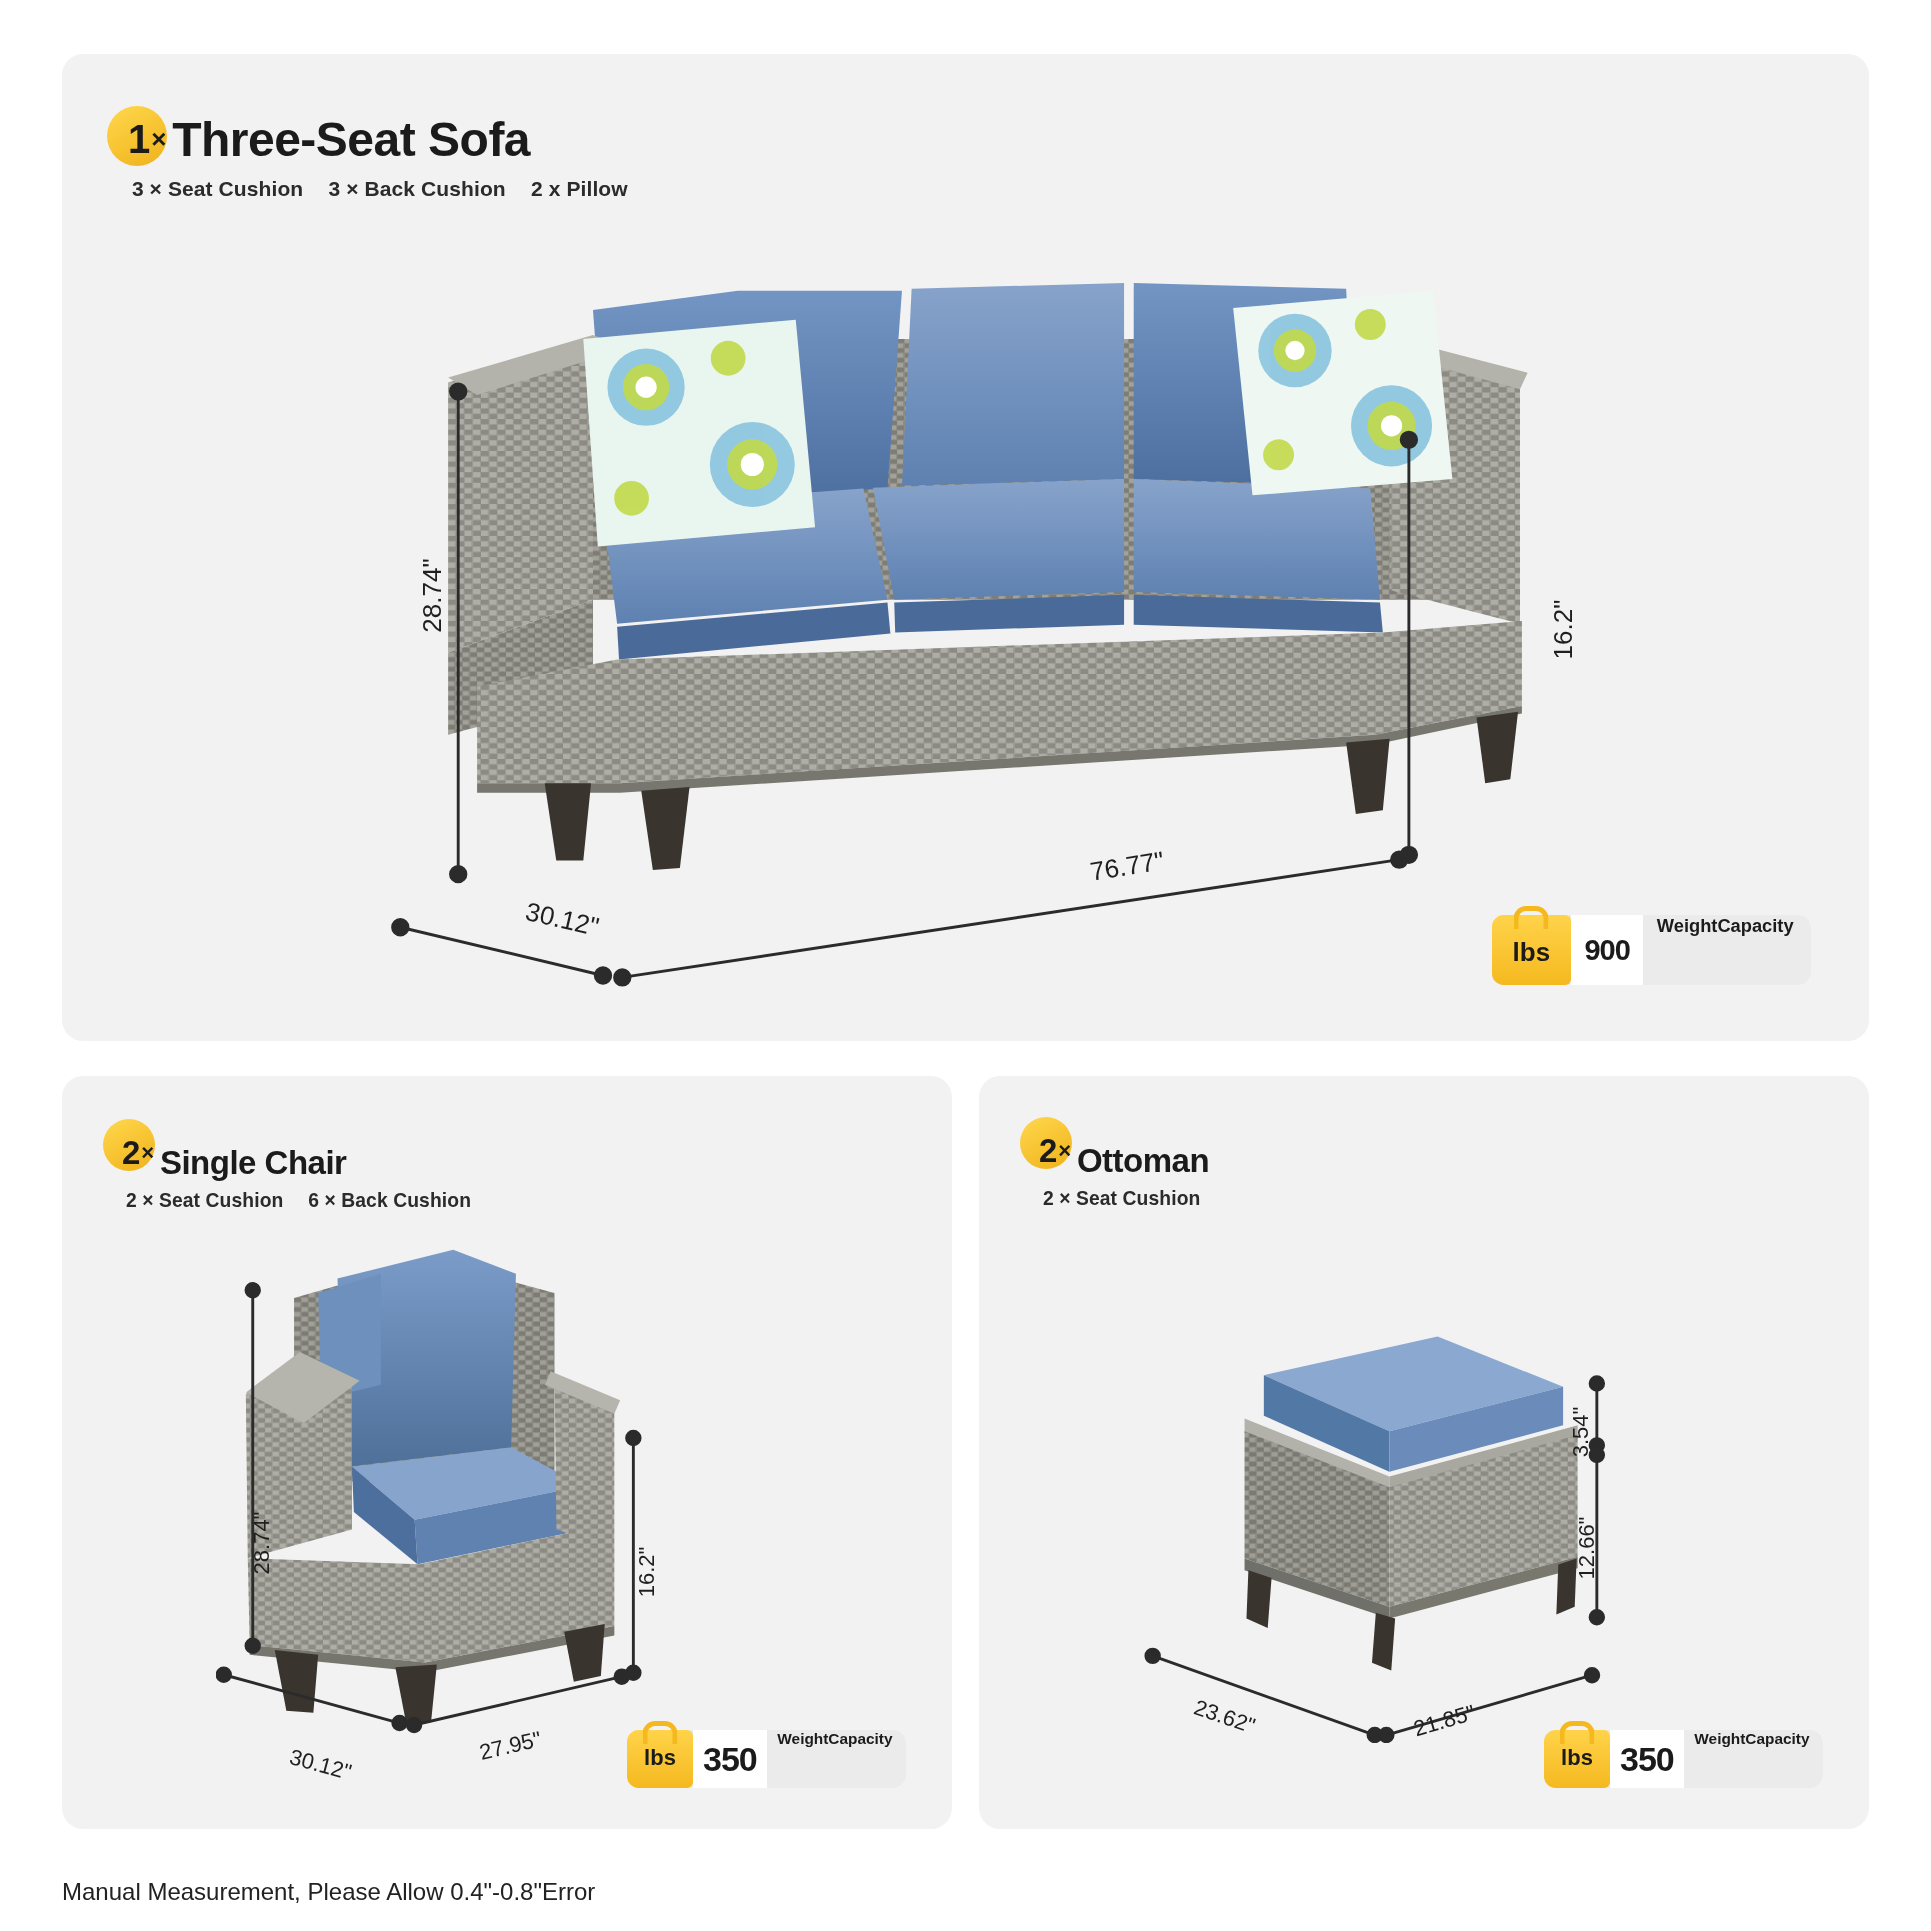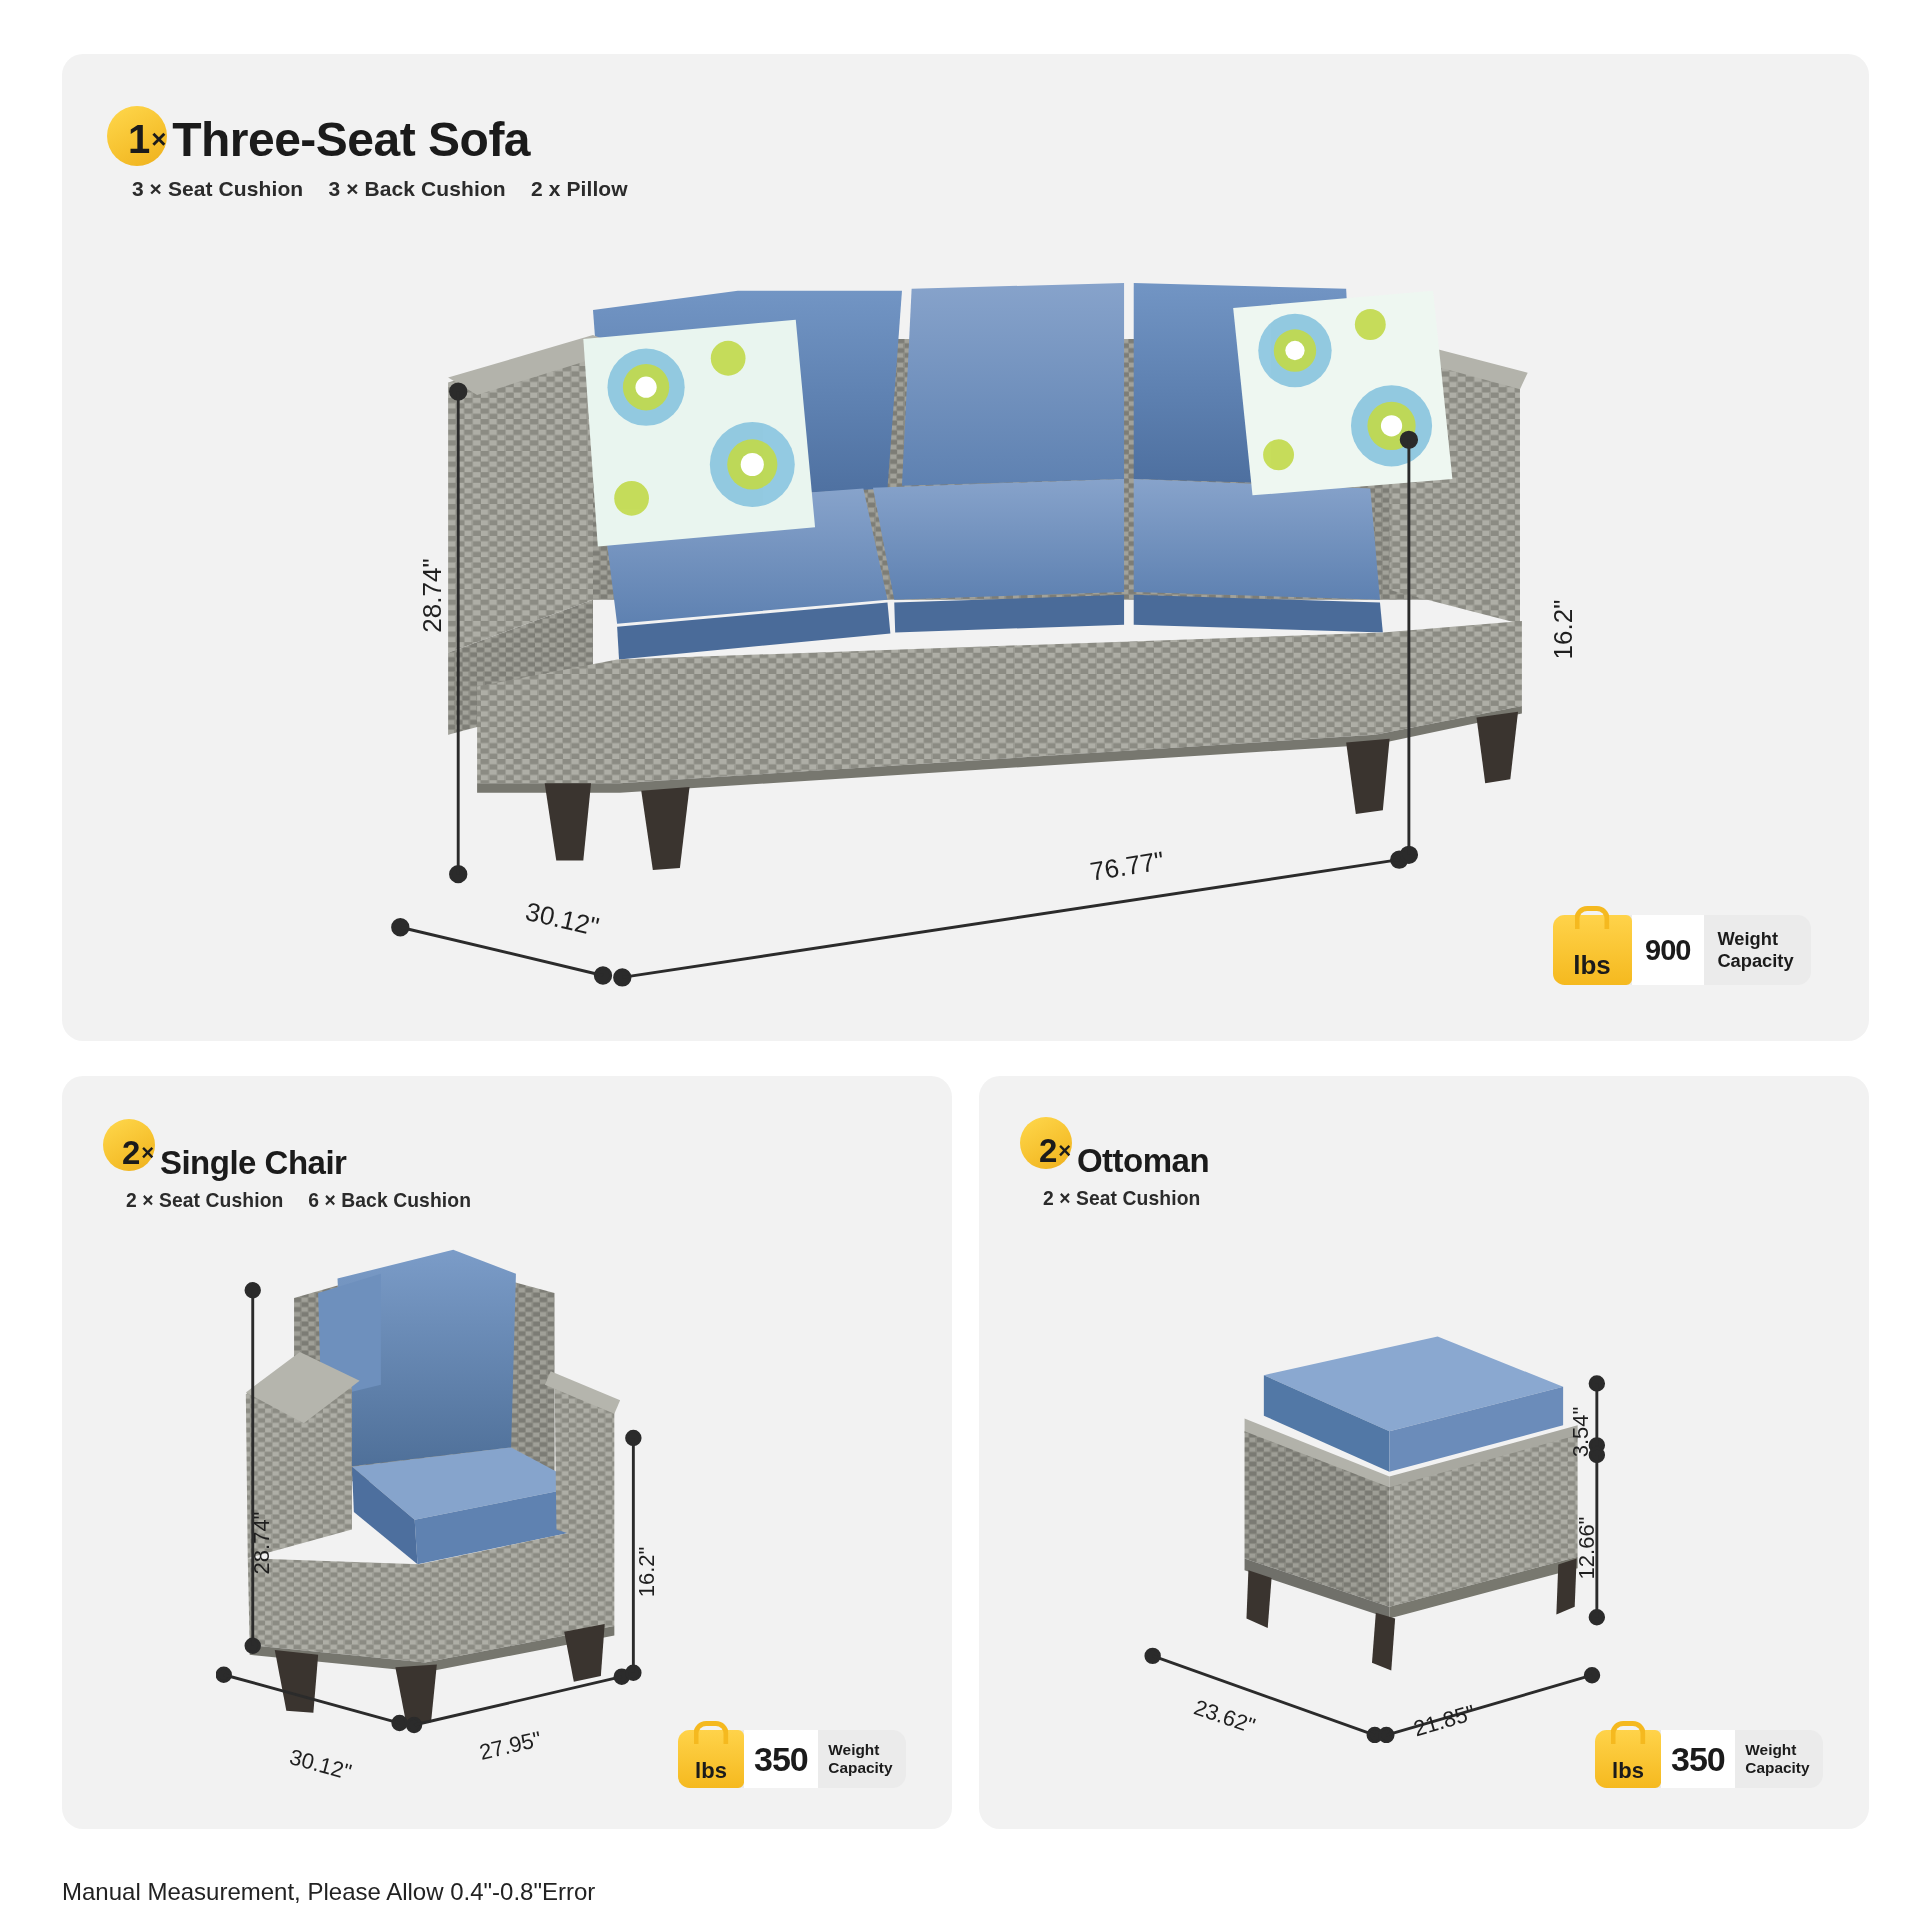--- a/index.html
+++ b/index.html
@@ -62,27 +62,27 @@
     width:79px;
     background:linear-gradient(180deg,#ffd34a,#f5b91f);
     border-radius:11.6px 5.8px 5.8px 11.6px;
     display:flex; align-items:flex-end; justify-content:center;
   }
   .badge .wt::before {
     content:""; position:absolute; top:-8.7px; left:50%; transform:translateX(-50%);
     width:25px; height:17.4px; border:5.8px solid #f5b91f; border-bottom:none;
     border-radius:12.6px 12.6px 0 0; background:transparent;
   }
-  .badge .wt span { font-size:26px; font-weight:bold; color:#1b1b1b; padding-bottom:4px; }
+  .badge .wt span { font-size:26px; font-weight:bold; color:#1b1b1b; padding-bottom:17px; }
   .badge .num {
     background:#ffffff; display:flex; align-items:center; justify-content:center;
     padding:0 13.5px; font-size:29px; font-weight:bold; letter-spacing:-1px;
   }
   .badge .cap {
-    display:flex; flex-direction:column; justify-content:center;
+    display:flex; flex-direction:row; justify-content:center;
     padding:0 17.4px 0 13.5px; font-size:18.3px; font-weight:bold; line-height:1.18;
   }
   .badge.sm { height:58px; }
   .badge.sm .wt { width:66px; }
   .badge.sm .wt span { font-size:22px; }
   .badge.sm .num { font-size:34px; padding:0 10px; }
   .badge.sm .cap { font-size:15.4px; padding:0 13.5px 0 10.6px; }
 
   .footnote {
     position:absolute; left:62px; bottom:25px;

